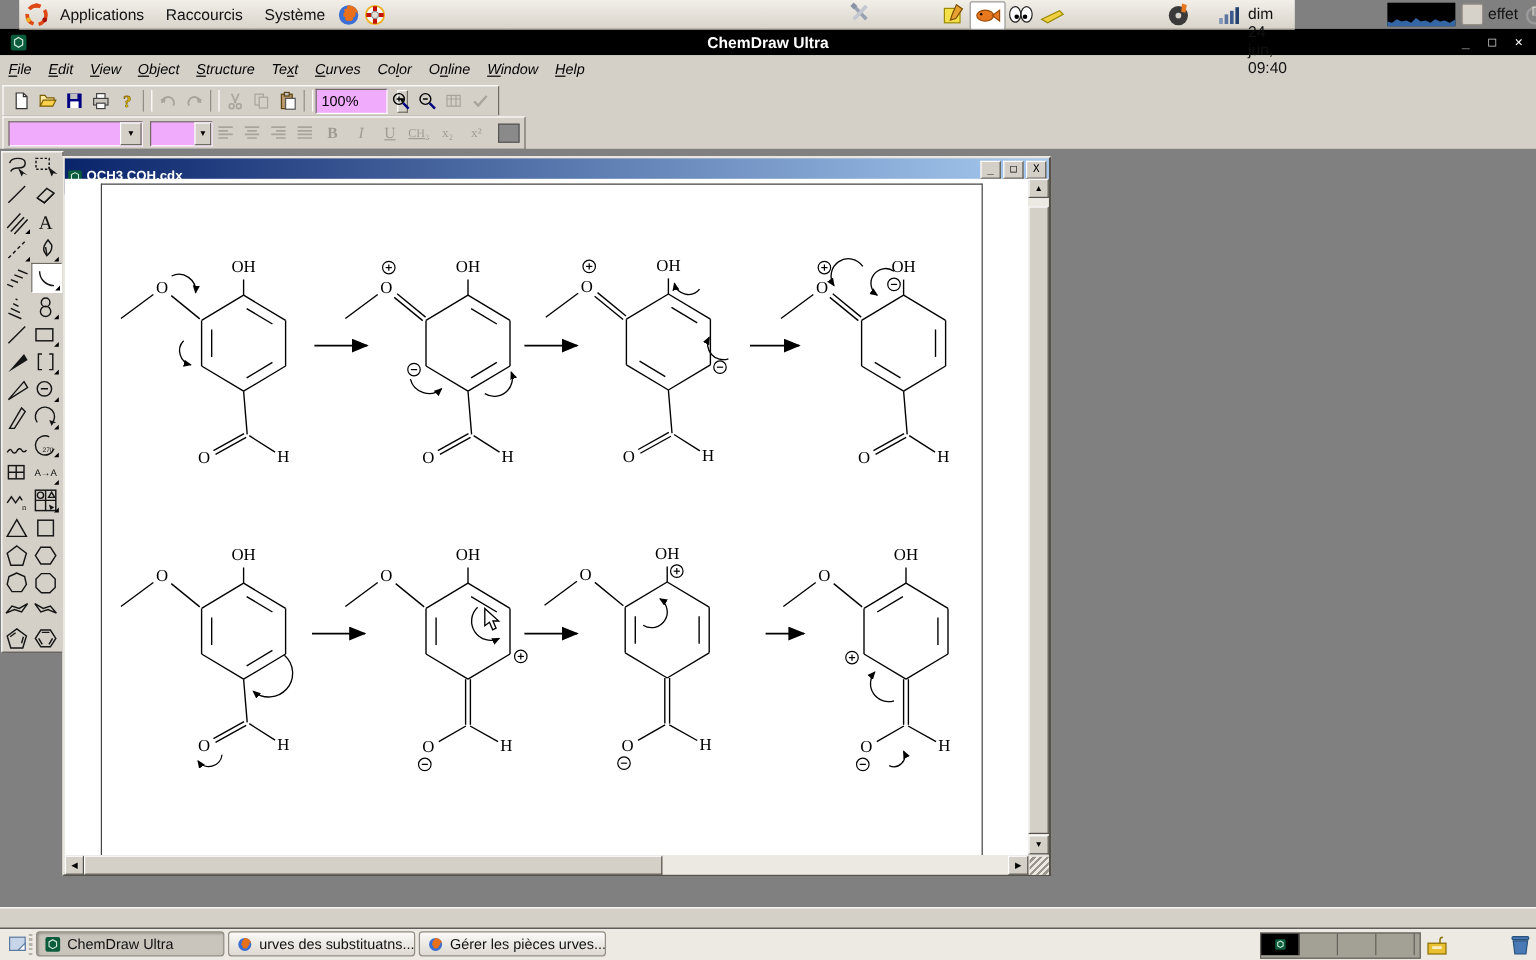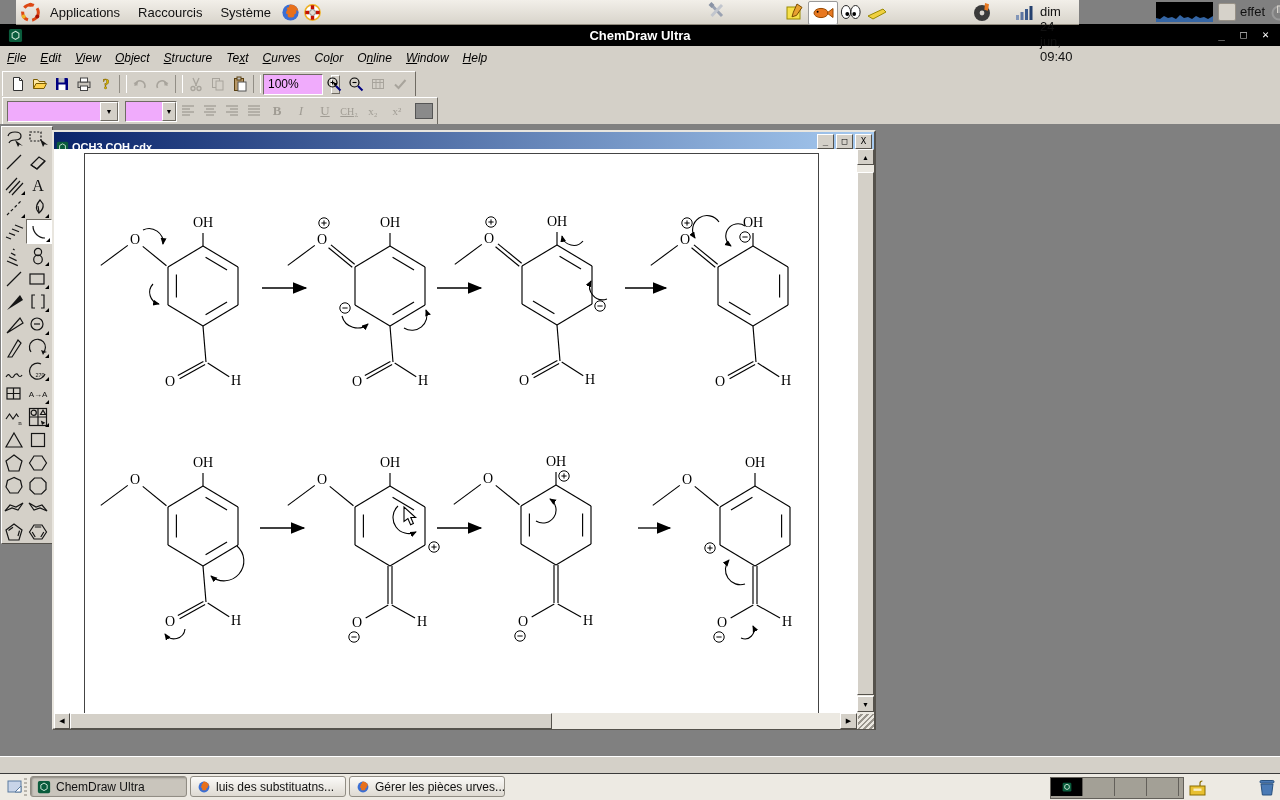--- a/index.html
+++ b/index.html
@@ -846,21 +846,21 @@
         </span>
         <span>ChemDraw Ultra</span>
       </div>
       <div class="task-btn" style="left: 190px; width: 156px;">
         <span style="display:flex">
           <svg width="14" height="14" viewBox="0 0 22 22">
             <circle cx="11" cy="11" r="8.5" fill="#3b6fd4"></circle>
             <path d="M11 2.5a8.5 8.5 0 0 1 8.5 8.5c-.3-1.8-1.7-2.8-2.7-2.3 1.3 2.8-1 4.8-2 4.3 1 2-1.5 4-3.5 3C9 17 7.2 15 8.2 12.6 6.2 13.2 5.4 10 8 8 6 7.5 7.6 5 9.6 5.6 9.1 4 10 2.5 11 2.5z" fill="#e8701a"></path>
           </svg>
         </span>
-        <span>luis des substituatns...</span>
+        <span>urves des substituatns...</span>
       </div>
       <div class="task-btn" style="left: 349px; width: 156px;">
         <span style="display:flex">
           <svg width="14" height="14" viewBox="0 0 22 22">
             <circle cx="11" cy="11" r="8.5" fill="#3b6fd4"></circle>
             <path d="M11 2.5a8.5 8.5 0 0 1 8.5 8.5c-.3-1.8-1.7-2.8-2.7-2.3 1.3 2.8-1 4.8-2 4.3 1 2-1.5 4-3.5 3C9 17 7.2 15 8.2 12.6 6.2 13.2 5.4 10 8 8 6 7.5 7.6 5 9.6 5.6 9.1 4 10 2.5 11 2.5z" fill="#e8701a"></path>
           </svg>
         </span>
         <span>Gérer les pièces urves...</span>
       </div>

